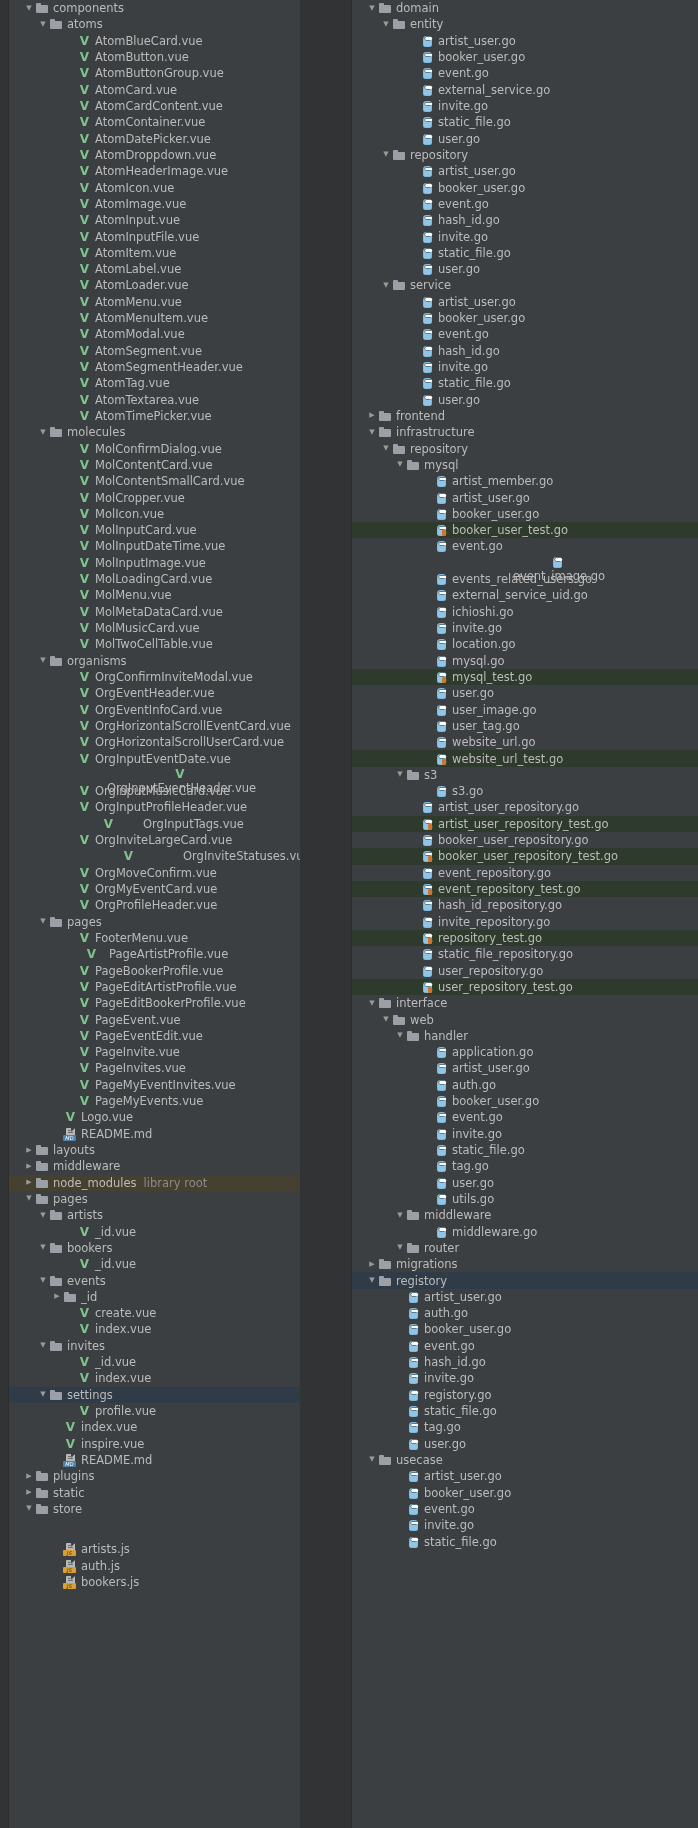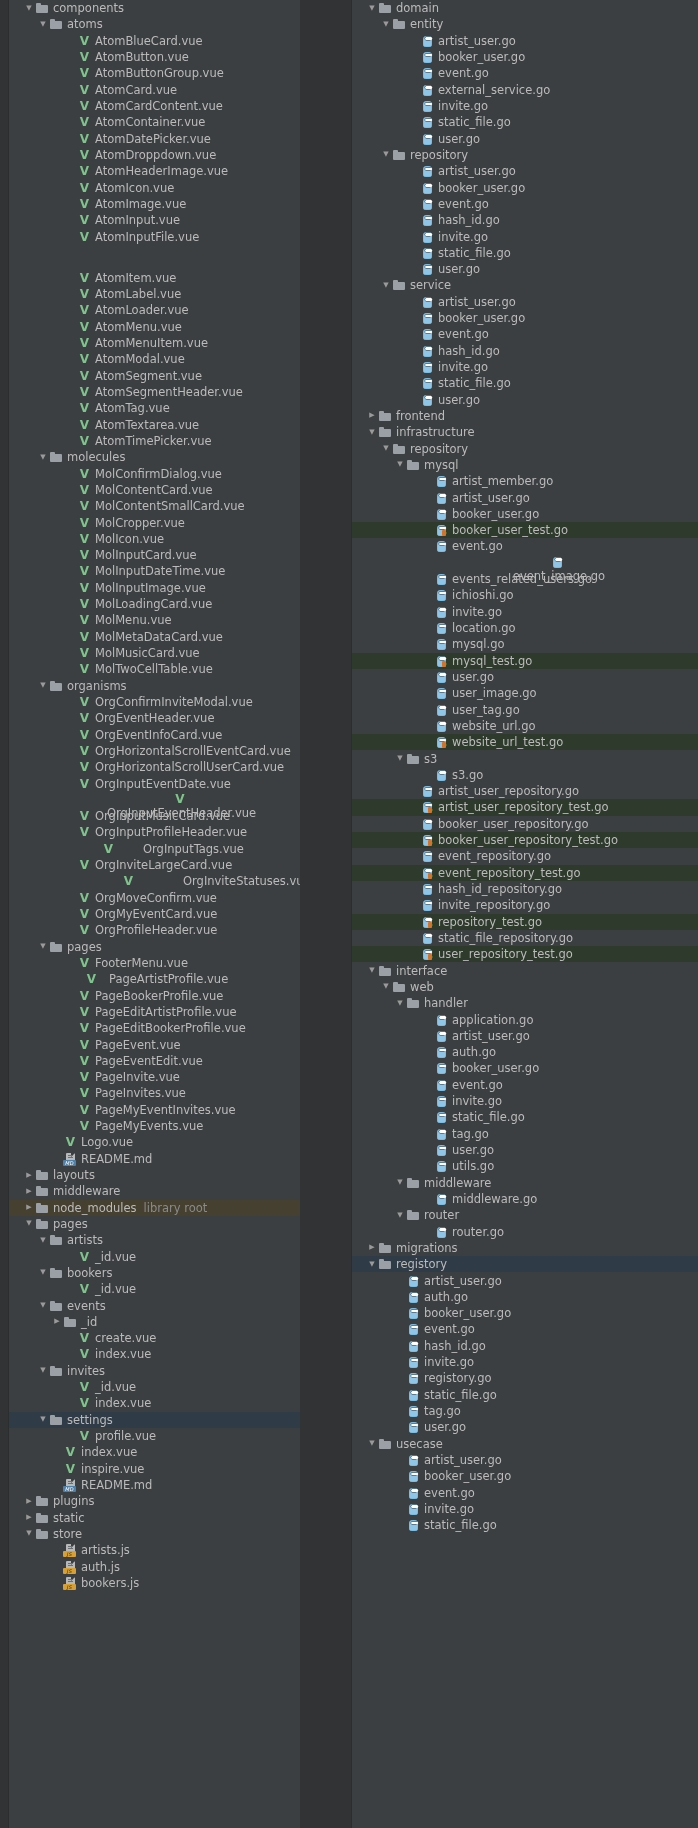--- a/index.html
+++ b/index.html
@@ -268,21 +268,21 @@
         <li class="row" style="padding-left: 56px;">
           <span class="twisty none"></span>
           <span class="icon ic-vue"></span>
           <span class="label">AtomInput.vue</span>
         </li>
         <li class="row" style="padding-left: 56px;">
           <span class="twisty none"></span>
           <span class="icon ic-vue"></span>
           <span class="label">AtomInputFile.vue</span>
         </li>
-        <li class="row" style="padding-left: 56px; margin-top: 25px;">
+        <li class="row" style="padding-left: 56px;">
           <span class="twisty none"></span>
           <span class="icon ic-vue"></span>
           <span class="label">AtomItem.vue</span>
         </li>
         <li class="row" style="padding-left: 56px;">
           <span class="twisty none"></span>
           <span class="icon ic-vue"></span>
           <span class="label">AtomLabel.vue</span>
         </li>
         <li class="row" style="padding-left: 56px;">
@@ -669,21 +669,21 @@
         <li class="row" style="padding-left: 14px;">
           <span class="twisty">▶</span>
           <span class="icon ic-folder"></span>
           <span class="label">static</span>
         </li>
         <li class="row" style="padding-left: 14px;">
           <span class="twisty">▼</span>
           <span class="icon ic-folder"></span>
           <span class="label">store</span>
         </li>
-        <li class="row" style="padding-left: 42px;">
+        <li class="row" style="padding-left: 42px; margin-top: 24px;">
           <span class="twisty none"></span>
           <span class="icon ic-file js">
             <i class="sheet"></i>
             <i class="fold"></i>
             <i class="lines"></i>
             <i class="badge">JS</i>
           </span>
           <span class="label">artists.js</span>
         </li>
         <li class="row" style="padding-left: 42px;">
@@ -947,20 +947,27 @@
           <span class="icon ic-go">
             <i class="pupils"></i>
           </span>
           <span class="label">events_related_users.go</span>
         </li>
         <li class="row" style="padding-left: 70px;">
           <span class="twisty none"></span>
           <span class="icon ic-go">
             <i class="pupils"></i>
           </span>
+          <span class="label">external_service_uid.go</span>
+        </li>
+        <li class="row" style="padding-left: 70px;">
+          <span class="twisty none"></span>
+          <span class="icon ic-go">
+            <i class="pupils"></i>
+          </span>
           <span class="label">ichioshi.go</span>
         </li>
         <li class="row" style="padding-left: 70px;">
           <span class="twisty none"></span>
           <span class="icon ic-go">
             <i class="pupils"></i>
           </span>
           <span class="label">invite.go</span>
         </li>
         <li class="row" style="padding-left: 70px; align-items: center;">
@@ -1100,20 +1107,27 @@
           </span>
           <span class="label">repository_test.go</span>
         </li>
         <li class="row" style="padding-left: 56px;">
           <span class="twisty none"></span>
           <span class="icon ic-go">
             <i class="pupils"></i>
           </span>
           <span class="label">static_file_repository.go</span>
         </li>
+        <li class="row" style="padding-left: 56px;">
+          <span class="twisty none"></span>
+          <span class="icon ic-go">
+            <i class="pupils"></i>
+          </span>
+          <span class="label">user_repository.go</span>
+        </li>
         <li class="row test" style="padding-left: 56px;">
           <span class="twisty none"></span>
           <span class="icon ic-go">
             <i class="pupils"></i>
             <i class="runmark"></i>
           </span>
           <span class="label">user_repository_test.go</span>
         </li>
         <li class="row" style="padding-left: 14px;">
           <span class="twisty">▼</span>
@@ -1209,27 +1223,20 @@
           <span class="twisty none"></span>
           <span class="icon ic-go">
             <i class="pupils"></i>
           </span>
           <span class="label">middleware.go</span>
         </li>
         <li class="row" style="padding-left: 42px;">
           <span class="twisty">▼</span>
           <span class="icon ic-folder"></span>
           <span class="label">router</span>
-        </li>
-        <li class="row" style="padding-left: 70px;">
-          <span class="twisty none"></span>
-          <span class="icon ic-go">
-            <i class="pupils"></i>
-          </span>
-          <span class="label">router.go</span>
         </li>
         <li class="row" style="padding-left: 14px;">
           <span class="twisty">▶</span>
           <span class="icon ic-folder"></span>
           <span class="label">migrations</span>
         </li>
         <li class="row sel" style="padding-left: 14px;">
           <span class="twisty">▼</span>
           <span class="icon ic-folder"></span>
           <span class="label">registory</span>

